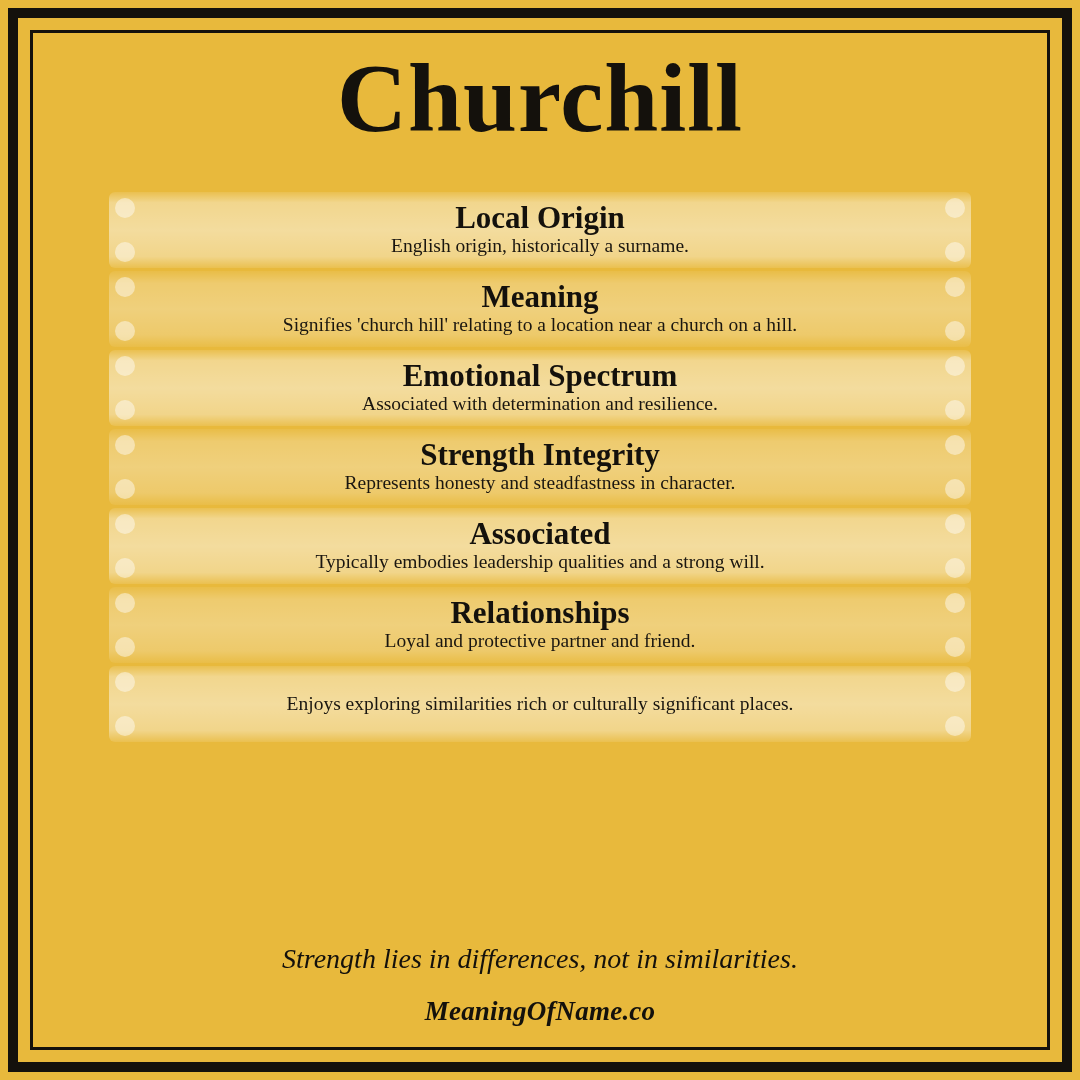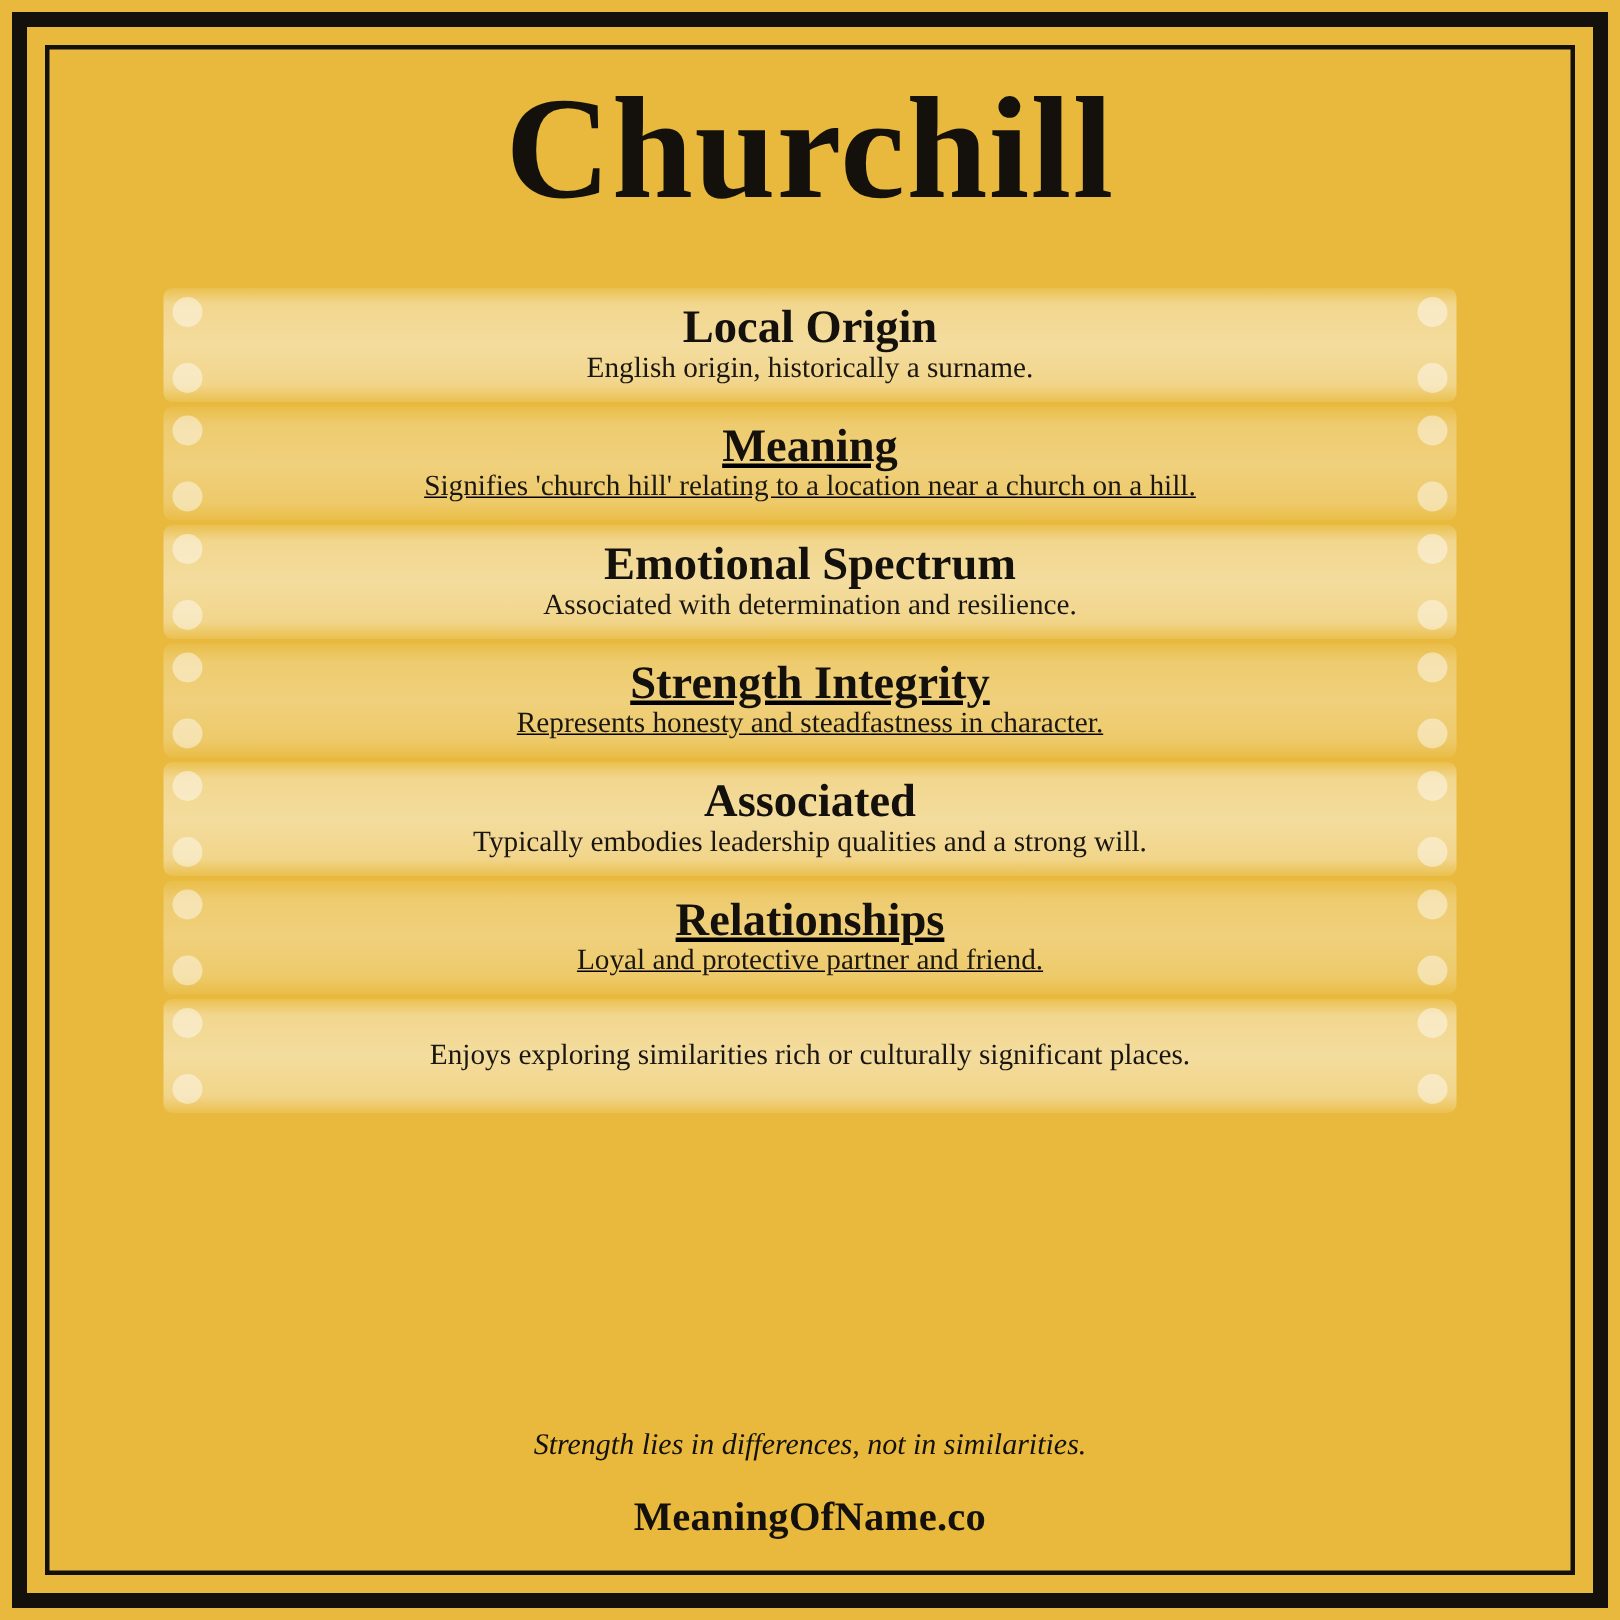--- a/index.html
+++ b/index.html
@@ -94,21 +94,20 @@
       rgba(255,255,255,0.10) 100%);
   }
 
   .card.tint-b {
     background: linear-gradient(to bottom,
       rgba(255,255,255,0.06) 0%,
       rgba(255,255,255,0.26) 16%,
       rgba(255,255,255,0.33) 50%,
       rgba(255,255,255,0.24) 84%,
       rgba(255,255,255,0.06) 100%);
-    text-decoration: underline;
   }
 
   
   .knob {
     position: absolute;
     width: 20px;
     height: 20px;
     border-radius: 50%;
     background: rgba(255,255,255,0.45);
   }
@@ -141,33 +140,34 @@
   .footer {
     margin-top: auto;
     width: 100%;
     display: flex;
     flex-direction: column;
     align-items: center;
     padding-bottom: 20px;
   }
 
   .quote {
-    font-size: 20px;
+    font-size: 28px;
     font-style: italic;
     color: #14110c;
     text-align: left;
   }
 
   .brand {
     margin-top: 21px;
     font-size: 27px;
     font-weight: bold;
     color: #14110c;
     text-align: center;
     letter-spacing: 0.2px;
+    font-style: italic;
   }
 </style>
 </head>
 <body>
 
 <div class="poster">
 
   <div class="frame-outer"></div>
   <div class="frame-inner"></div>
 

